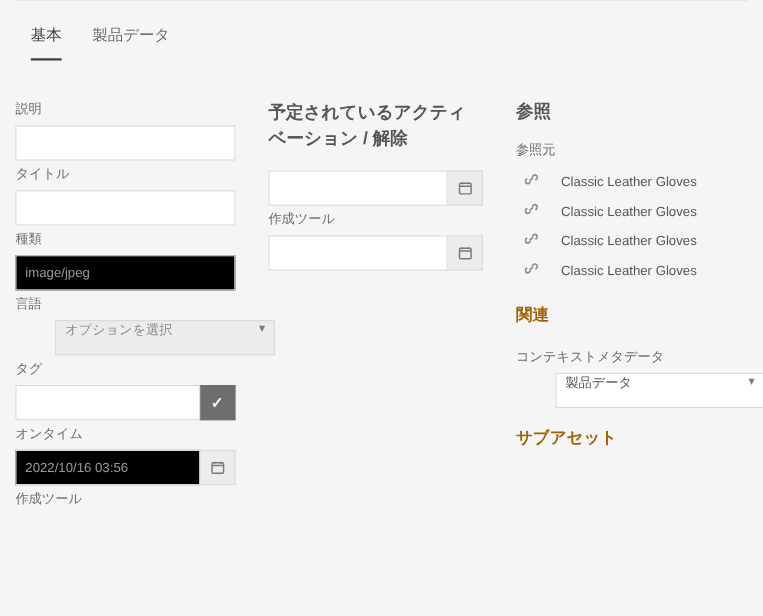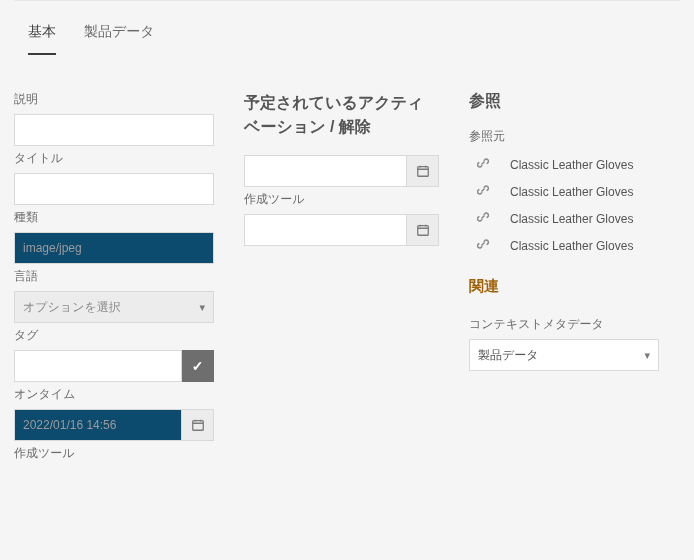--- a/index.html
+++ b/index.html
@@ -65,32 +65,33 @@
   input.text-input, .readonly-box, .select-box {
     width: 100%;
     height: 32px;
     border: 1px solid #d9d9d9;
     background: #fff;
     padding: 0 8px;
     font-size: 12px;
     color: #555;
   }
   .readonly-box {
-    background: #0c4a6e;
+    background: #000000;
     color: #9b9b9b;
     display: flex;
     align-items: center;
   }
   .select-box {
     background: #ececec;
     display: flex;
-    align-items: center;
+    align-items: flex-start;
     justify-content: space-between;
     cursor: pointer;
     color: #8a8a8a;
+    margin-left: 36px;
   }
   .select-box.white { background: #fff; color:#555; }
   .chev {
     font-size: 11px;
     color: #7a7a7a;
   }
 
   .row-with-btn {
     display: flex;
   }
@@ -171,21 +172,21 @@
           <input class="text-input cell-grow" type="text" value="" style="">
           <div class="btn-square dark">
             <span class="check-mark">✓</span>
           </div>
         </div>
       </div>
 
       <div class="field-group">
         <span class="field-label">オンタイム</span>
         <div class="row-with-btn">
-          <div class="readonly-box cell-grow">2022/01/16 14:56</div>
+          <div class="readonly-box cell-grow">2022/10/16 03:56</div>
           <div class="btn-square light cal-icon">
             <svg viewBox="0 0 16 16">
                 <rect x="2" y="3" width="12" height="11" rx="1"></rect>
                 <path d="M2 6h12M5 2v2M11 2v2"></path>
               </svg>
           </div>
         </div>
       </div>
 
       <div class="field-group">
@@ -254,16 +255,17 @@
       </div>
 
       <div class="sub-title">関連</div>
 
       <span class="field-label">コンテキストメタデータ</span>
       <div class="select-box white">
         <span>製品データ</span>
         <span class="chev">▾</span>
       </div>
 
+      <div class="sub-title">サブアセット</div>
     </div>
 
   </div>
 </div>
 
 </body></html>

